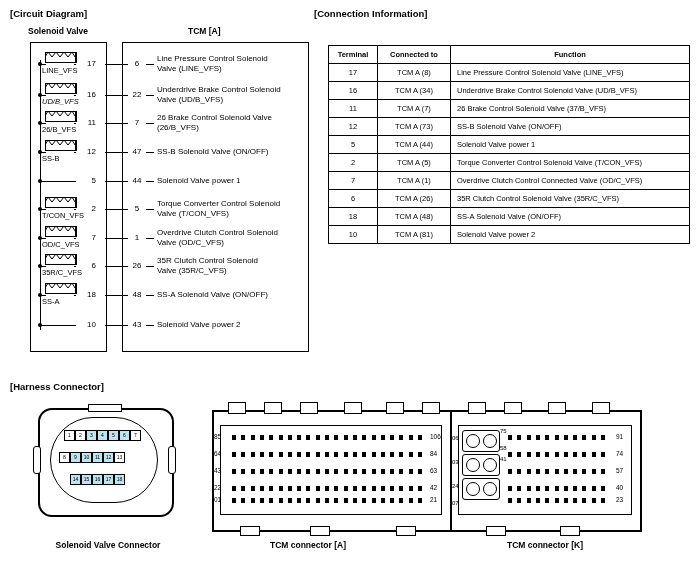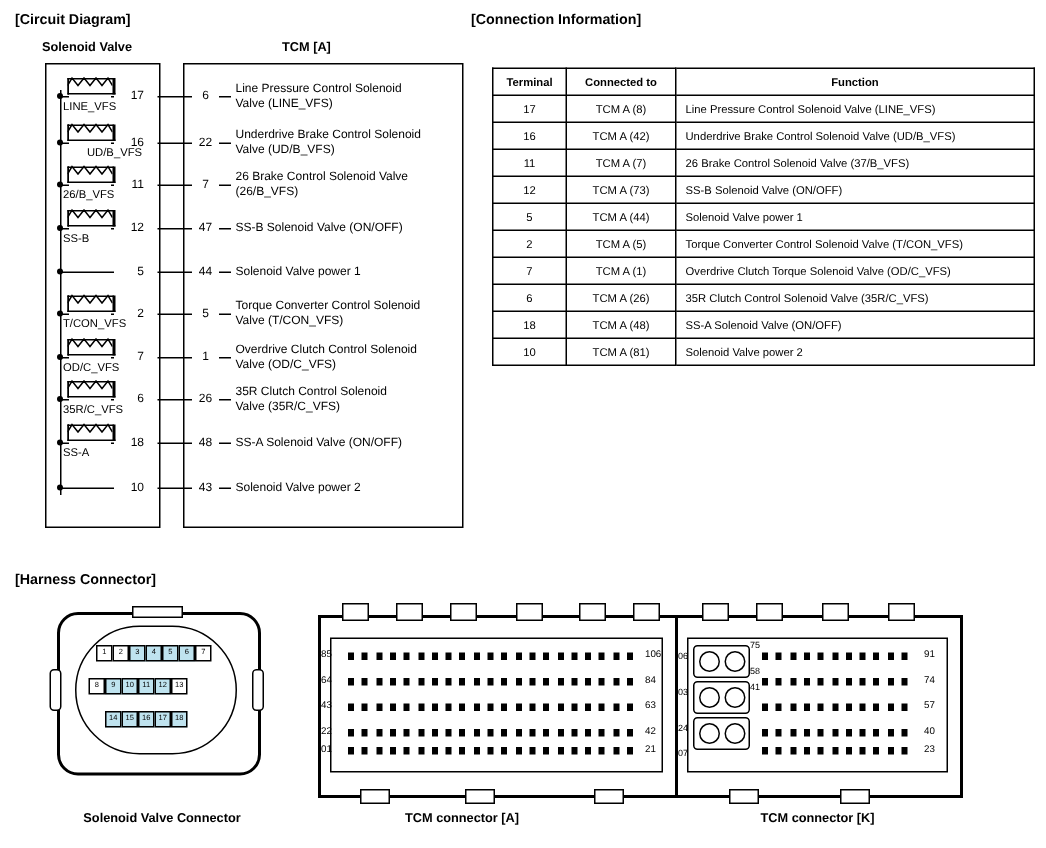--- a/index.html
+++ b/index.html
@@ -105,21 +105,21 @@
     <div class="coil" style="left:45px;top:83px;"></div>
     <svg width="30" height="8" style="position:absolute;left:45px;top:82px;">
       <polyline points="0,6 3,1 7,6 11,1 15,6 19,1 23,6 27,1 30,6" fill="none" stroke="#000" stroke-width="1"></polyline>
     </svg>
     <div class="vline" style="left:45px;top:83px;height:11px;"></div>
     <div class="hline" style="left:40px;top:95px;width:6px;"></div>
     <div class="hline" style="left:74px;top:95px;width:2px;"></div>
     <div class="vline" style="left:75px;top:83px;height:11px;"></div>
     <div class="hline" style="left:45px;top:83px;width:31px;"></div>
     <div class="dot" style="left:38px;top:93px;"></div>
-    <div class="svname" style="left:58px;top:97px;">UD/B_VFS</div>
+    <div class="svname" style="left:42px;top:97px;font-style:italic;">UD/B_VFS</div>
     <div class="pinnum" style="left:74px;top:118px;width:22px;">11</div>
     <div class="hline" style="left:105px;top:123px;width:17px;"></div>
     <div class="tcmnum" style="left:128px;top:118px;width:18px;">7</div>
     <div class="hline" style="left:122px;top:123px;width:6px;"></div>
     <div class="hline" style="left:146px;top:123px;width:8px;"></div>
     <div class="fnlabel" style="left:157px;top:113px;width:150px;">26 Brake Control Solenoid Valve<br>(26/B_VFS)</div>
     <div class="coil" style="left:45px;top:111px;"></div>
     <svg width="30" height="8" style="position:absolute;left:45px;top:110px;">
       <polyline points="0,6 3,1 7,6 11,1 15,6 19,1 23,6 27,1 30,6" fill="none" stroke="#000" stroke-width="1"></polyline>
     </svg>
@@ -243,21 +243,21 @@
     </tr>
   </thead>
   <tbody id="conn-tbody">
       <tr>
         <td class="c">17</td>
         <td class="c">TCM A (8)</td>
         <td class="l">Line Pressure Control Solenoid Valve (LINE_VFS)</td>
       </tr>
       <tr>
         <td class="c">16</td>
-        <td class="c">TCM A (42)</td>
+        <td class="c">TCM A (34)</td>
         <td class="l">Underdrive Brake Control Solenoid Valve (UD/B_VFS)</td>
       </tr>
       <tr>
         <td class="c">11</td>
         <td class="c">TCM A (7)</td>
         <td class="l">26 Brake Control Solenoid Valve (37/B_VFS)</td>
       </tr>
       <tr>
         <td class="c">12</td>
         <td class="c">TCM A (73)</td>
@@ -269,21 +269,21 @@
         <td class="l">Solenoid Valve power 1</td>
       </tr>
       <tr>
         <td class="c">2</td>
         <td class="c">TCM A (5)</td>
         <td class="l">Torque Converter Control Solenoid Valve (T/CON_VFS)</td>
       </tr>
       <tr>
         <td class="c">7</td>
         <td class="c">TCM A (1)</td>
-        <td class="l">Overdrive Clutch Torque Solenoid Valve (OD/C_VFS)</td>
+        <td class="l">Overdrive Clutch Control Connected Valve (OD/C_VFS)</td>
       </tr>
       <tr>
         <td class="c">6</td>
         <td class="c">TCM A (26)</td>
         <td class="l">35R Clutch Control Solenoid Valve (35R/C_VFS)</td>
       </tr>
       <tr>
         <td class="c">18</td>
         <td class="c">TCM A (48)</td>
         <td class="l">SS-A Solenoid Valve (ON/OFF)</td>

